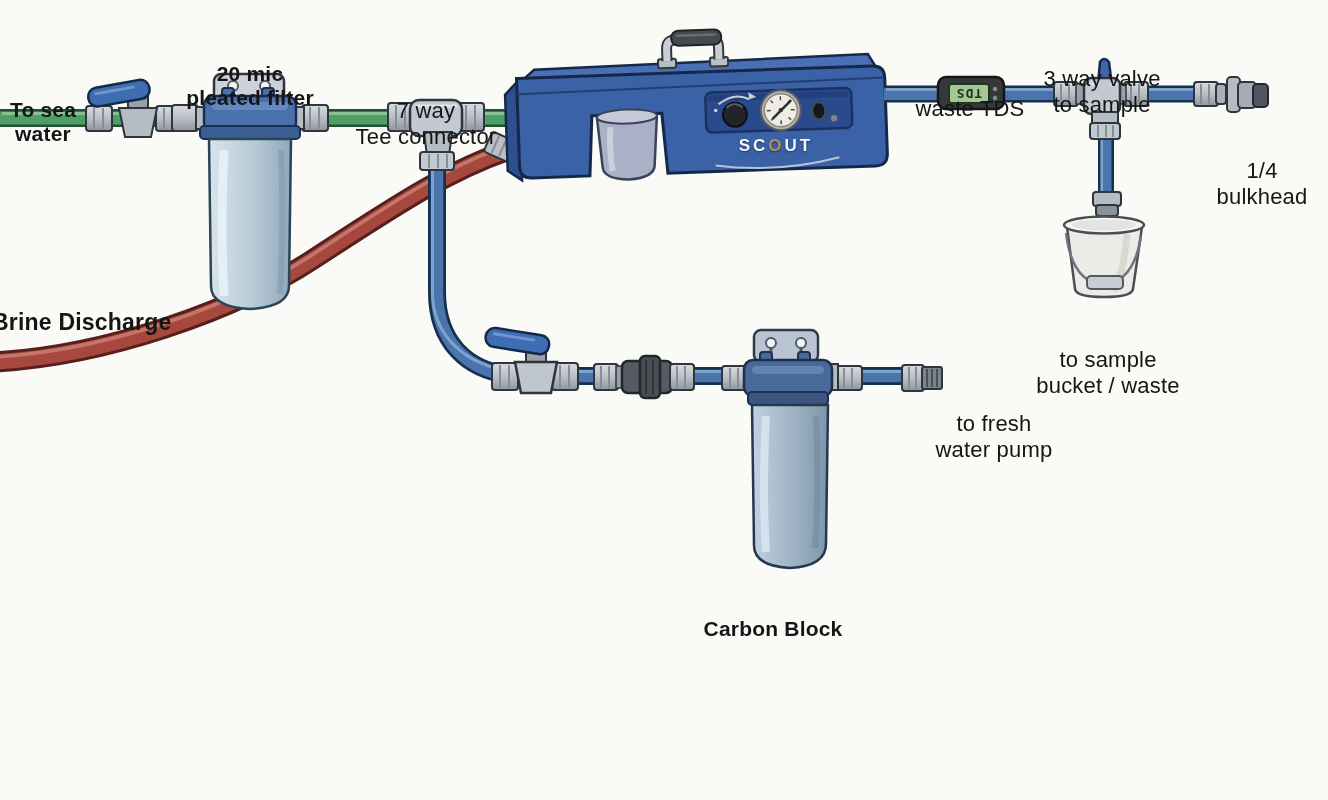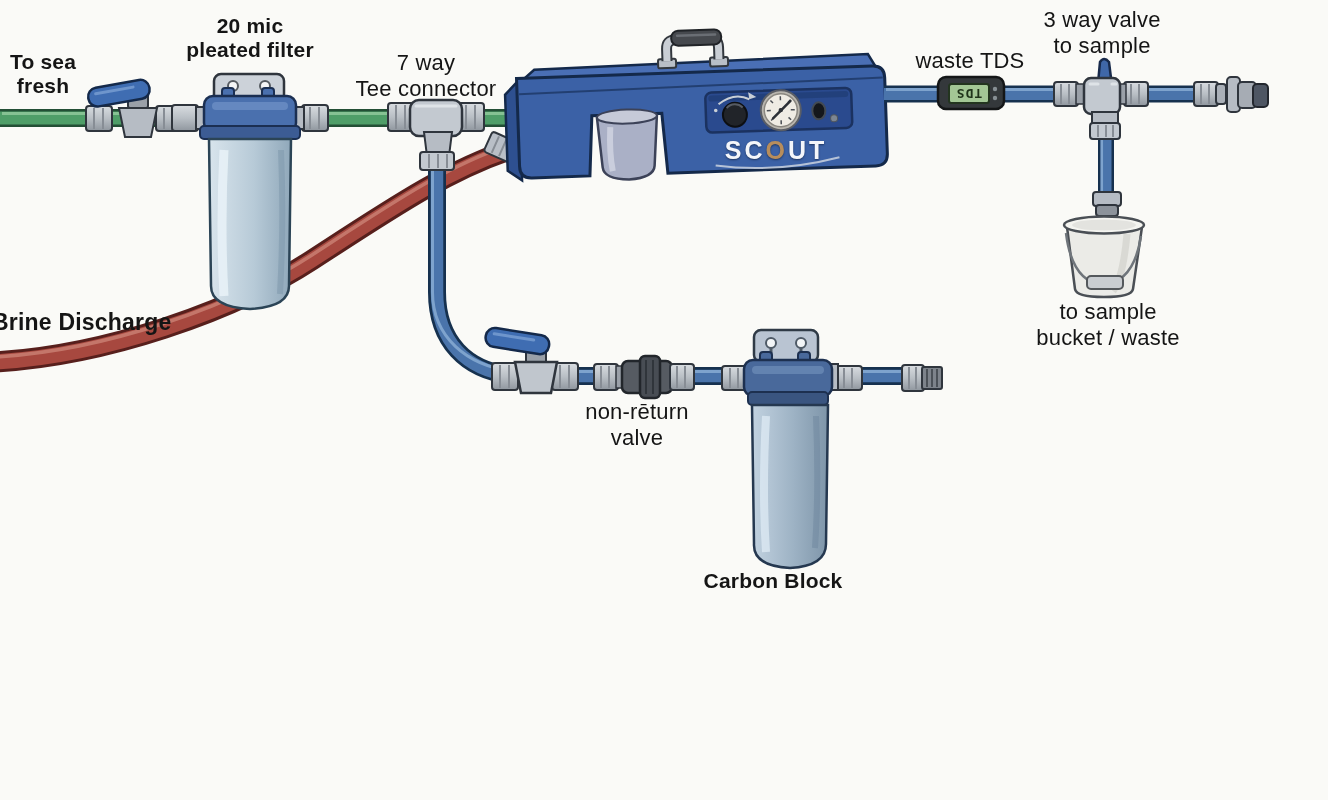--- a/index.html
+++ b/index.html
@@ -12,24 +12,24 @@
   svg{position:absolute;left:0;top:0;}
   .label{
     position:absolute;
     color:#151515;
     white-space:pre-line;
     line-height:1.16;
     font-size:22px;
     letter-spacing:.2px;
   }
   .label.bold{font-weight:700;font-size:21px;}
-  .label.center{text-align:center;}
+  .label.center{text-align:center;margin-top:48px;}
   #scout-logo{
     position:absolute;left:712px;top:136px;width:128px;
-    text-align:center;font-weight:700;font-size:25px;letter-spacing:3px;
+    text-align:center;font-weight:700;font-size:17px;letter-spacing:3px;
     color:#f4f6fa;text-shadow:0 1px 2px rgba(10,20,40,.55);
   }
   #scout-logo .ring{color:#b78d5c;}
 </style>
 </head>
 <body>
 
 <div id="stage">
 
 <svg width="1328" height="800" viewBox="0 0 1328 800">
@@ -262,30 +262,32 @@
     <path d="M1067,227 L1142,227 L1133,289 Q1132,297 1104,297 Q1076,297 1075,289 Z" fill="#ebebe7" stroke="#4a4f55" stroke-width="2.5"></path>
     <path d="M1127,234 Q1123,278 1113,291" stroke="#d7d7d1" stroke-width="7" fill="none" opacity=".9"></path>
     <ellipse cx="1104" cy="225" rx="40" ry="8.5" fill="#f4f4f0" stroke="#4a4f55" stroke-width="2.5"></ellipse>
     <ellipse cx="1104" cy="225" rx="32" ry="5.5" fill="#e3e3df" stroke="#9a9e a2" stroke-width="1.5"></ellipse>
     <path d="M1066,233 Q1072,282 1103,285 M1103,285 Q1134,282 1141,236" stroke="#6f757b" stroke-width="2.5" fill="none"></path>
     <rect x="1087" y="276" width="36" height="13" rx="4" fill="#c9cdd1" stroke="#54585c" stroke-width="2"></rect>
   </g>
 </svg>
 
 <div class="label bold center" style="left:2px;top:50px;width:82px;">To sea
-fresh</div>
+water</div>
 <div class="label bold center" style="left:164px;top:14px;width:172px;">20 mic
 pleated filter</div>
 <div class="label center" style="left:334px;top:50px;width:184px;">7 way
 Tee connector</div>
 <div class="label center" style="left:902px;top:48px;width:136px;">waste TDS</div>
-<div class="label center" style="left:1020px;top:7px;width:164px;">3 way valve
+<div class="label center" style="left:1020px;top:18px;width:164px;">3 way valve
 to sample</div>
+<div class="label center" style="left:1196px;top:110px;width:132px;">1/4
+bulkhead</div>
 <div class="label center" style="left:1020px;top:299px;width:176px;">to sample
 bucket / waste</div>
 <div class="label bold" style="left:-8px;top:309px;width:260px;font-size:23px;">Brine Discharge</div>
-<div class="label center" style="left:554px;top:399px;width:166px;">non-rēturn
-valve</div>
+<div class="label center" style="left:912px;top:363px;width:164px;">to fresh
+water pump</div>
 <div class="label bold center" style="left:685px;top:569px;width:176px;">Carbon Block</div>
 
 <div id="scout-logo"><span>SC</span><span class="ring">O</span><span>UT</span></div>
 
 </div>
 
 </body></html>

